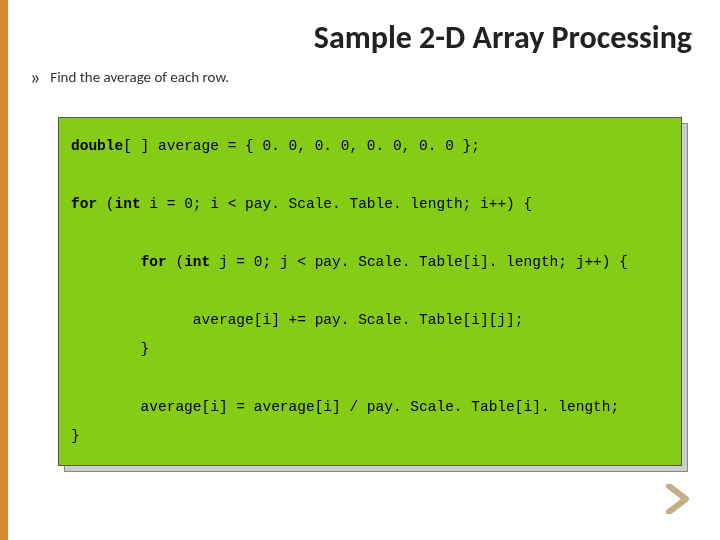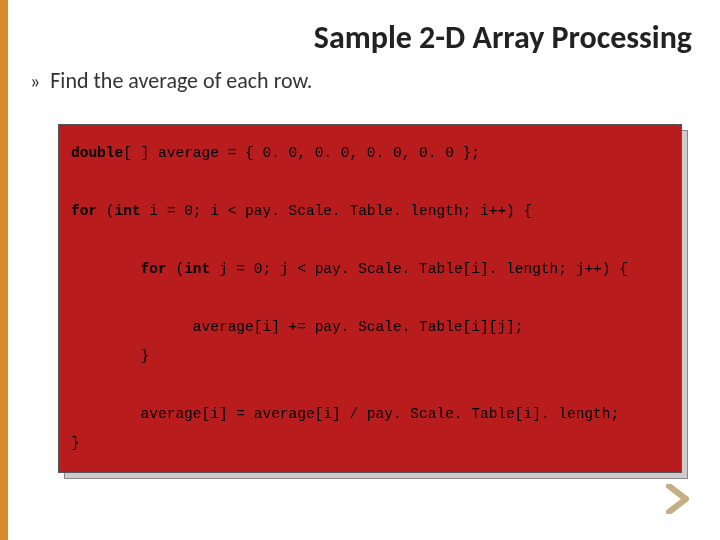--- a/index.html
+++ b/index.html
@@ -41,39 +41,39 @@
     align-items: center;
     gap: 10px;
     margin: 0 0 30px 2px;
   }
   .bullet-glyph {
     font-size: 20px;
     color: #333;
     line-height: 1;
   }
   .bullet-text {
-    font-size: 22px;
+    font-size: 15px;
     color: #333;
   }
   .code-wrap {
     position: relative;
     margin: 0 10px 0 30px;
   }
   .code-shadow {
     position: absolute;
     left: 6px;
     top: 6px;
     right: -6px;
     bottom: -6px;
     background: #ccc;
     border: 1px solid #888;
   }
   .code-box {
     position: relative;
-    background: #b91c1c;
+    background: #84cc16;
     border: 1px solid #555;
     padding: 14px 12px 14px 12px;
     font-family: "Courier New", Courier, monospace;
     font-size: 14.5px;
     line-height: 2.0;
     color: #000;
     white-space: pre;
   }
   .kw { font-weight: 700; }
   .nav-next {

